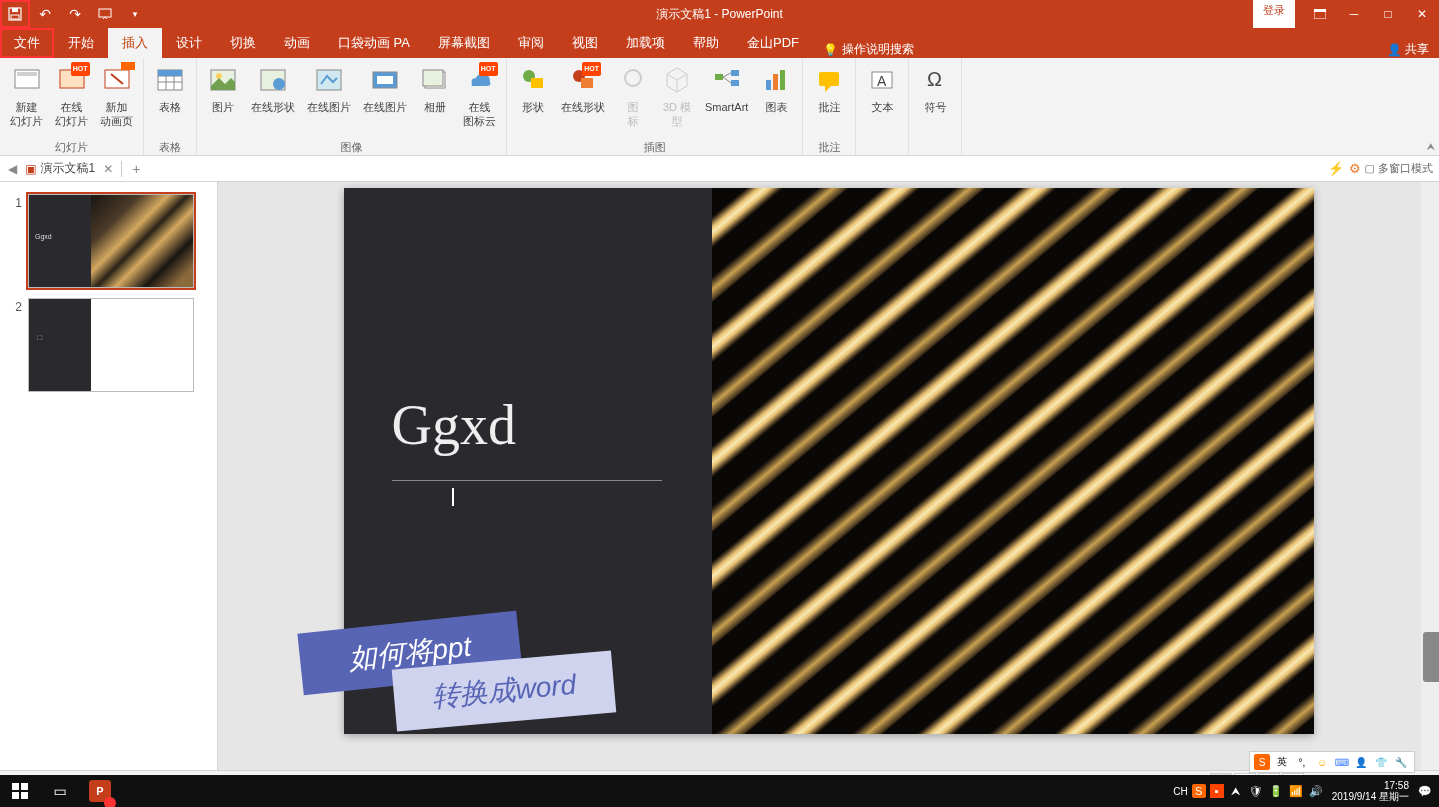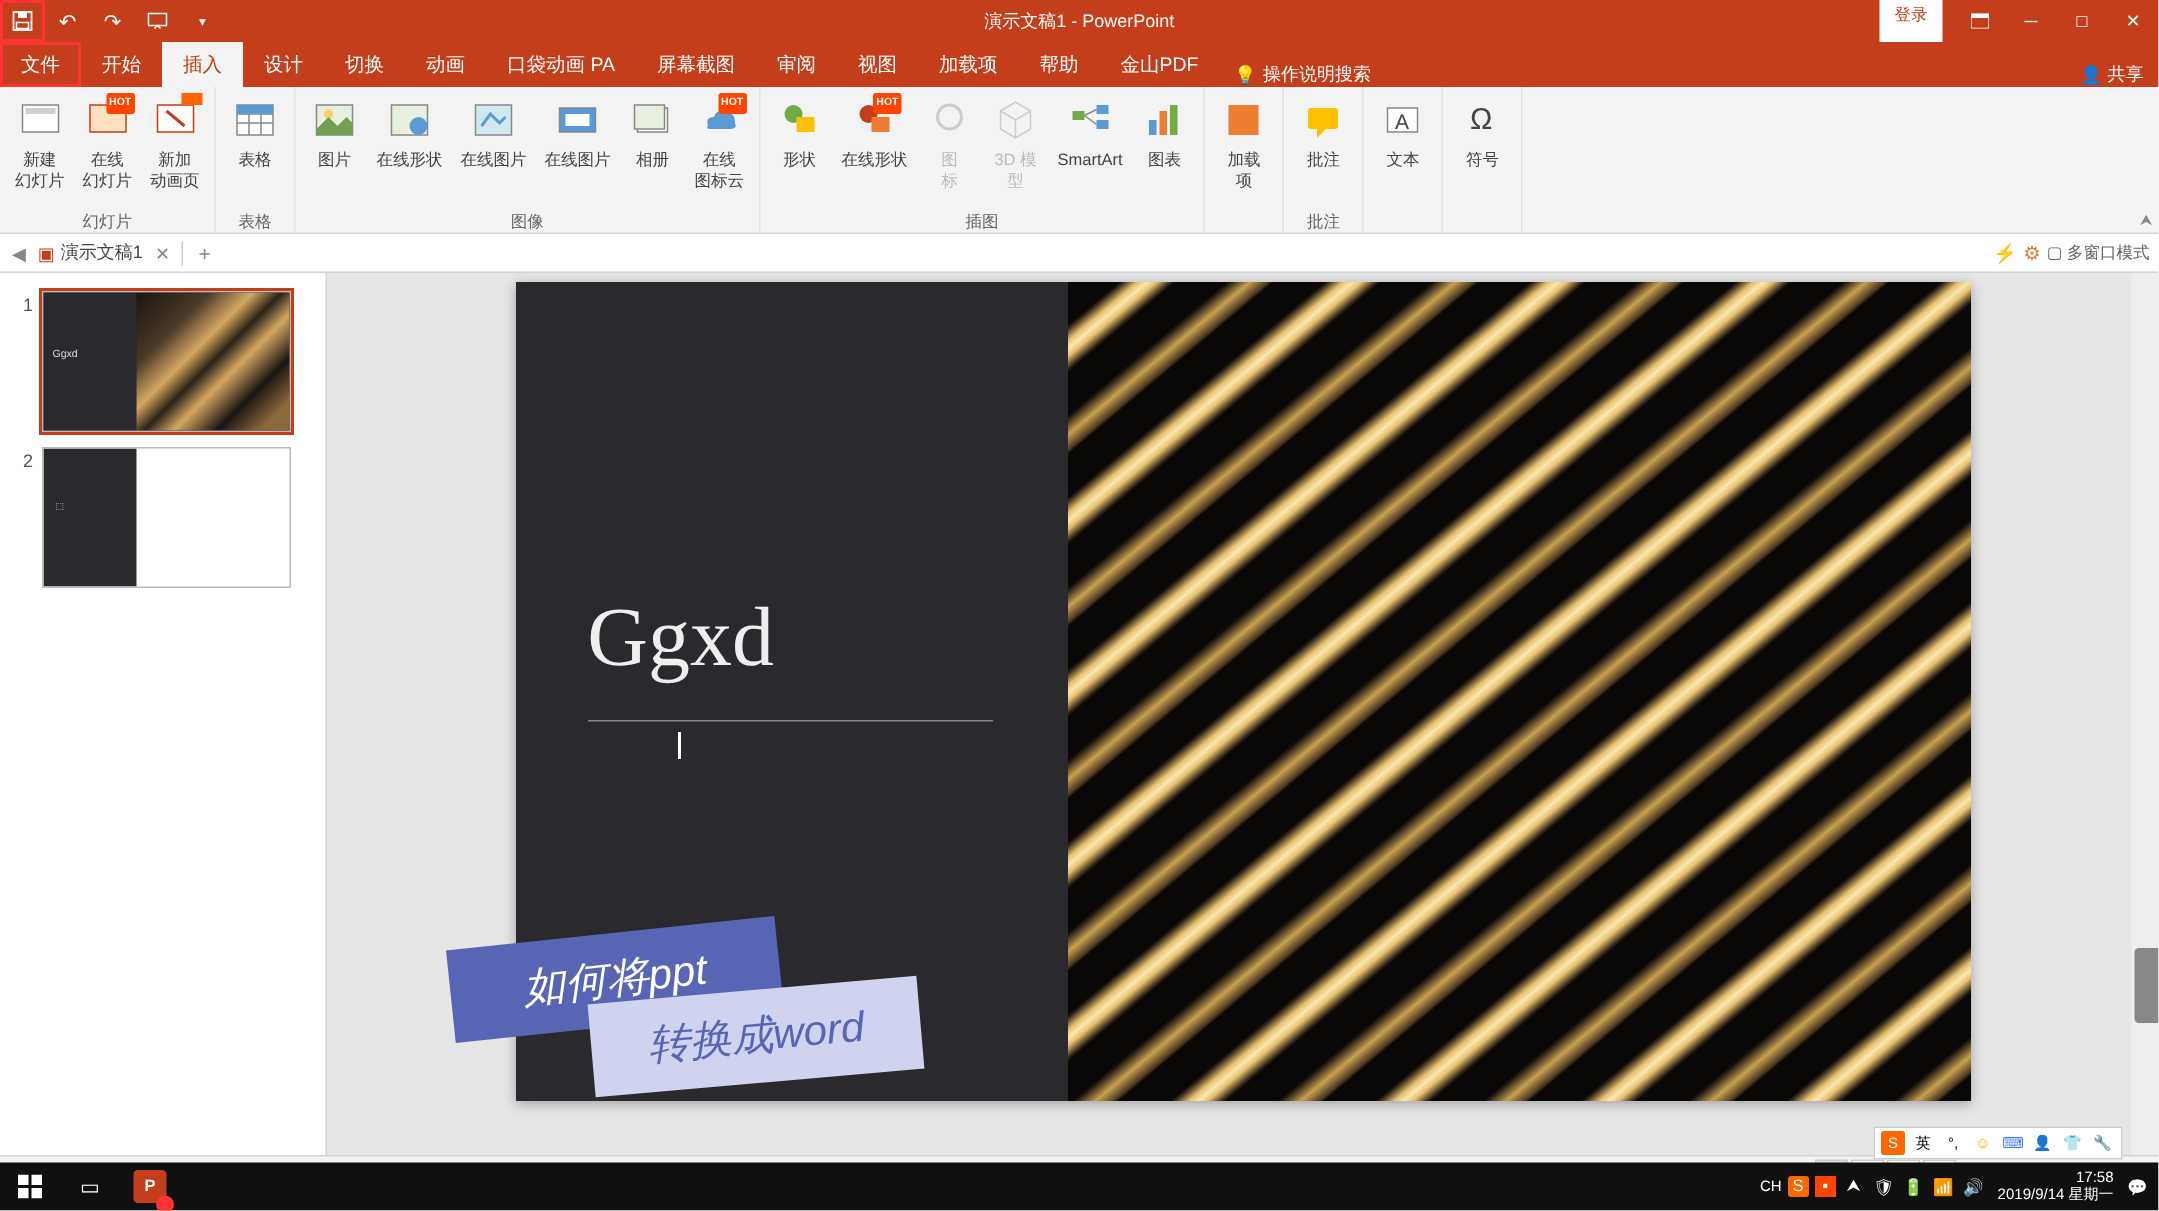--- a/index.html
+++ b/index.html
@@ -321,34 +321,20 @@
           <span>图表</span>
         </div>
     </div>
     <div class="rgroup-label">插图</div>
   </div>
   <div class="rgroup">
       <div class="rgroup-items">
         <div class="rbtn">
           <div class="ico">
             <svg width="32" height="32">
-              <rect x="6" y="6" width="20" height="20" fill="#ed7d31"></rect>
-            </svg>
-          </div>
-          <span style="white-space:pre-line">加载
-项</span>
-        </div>
-      </div>
-      <div class="rgroup-label"></div>
-    </div>
-  <div class="rgroup">
-      <div class="rgroup-items">
-        <div class="rbtn">
-          <div class="ico">
-            <svg width="32" height="32">
               <rect x="6" y="8" width="20" height="14" rx="2" fill="#ffc000"></rect>
               <path d="M12 22 L12 28 L18 22" fill="#ffc000"></path>
             </svg>
           </div>
           <span>批注</span>
         </div>
       </div>
       <div class="rgroup-label">批注</div>
     </div>
   <div class="rgroup">

